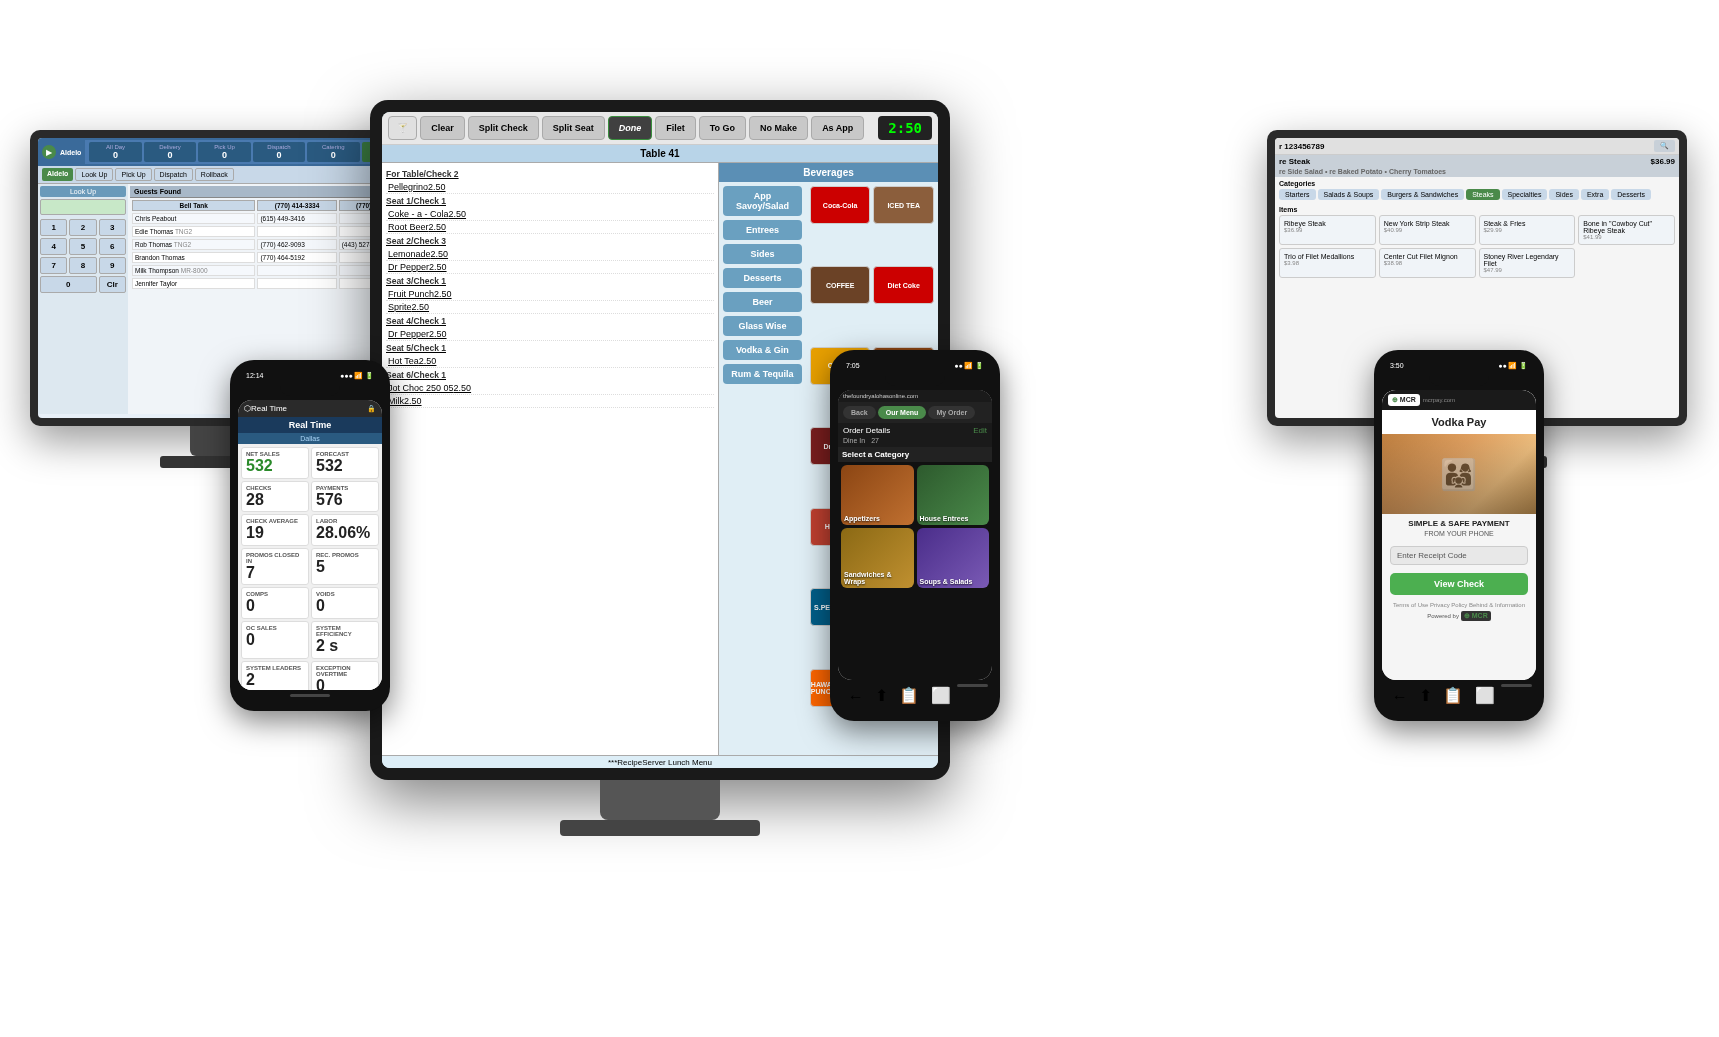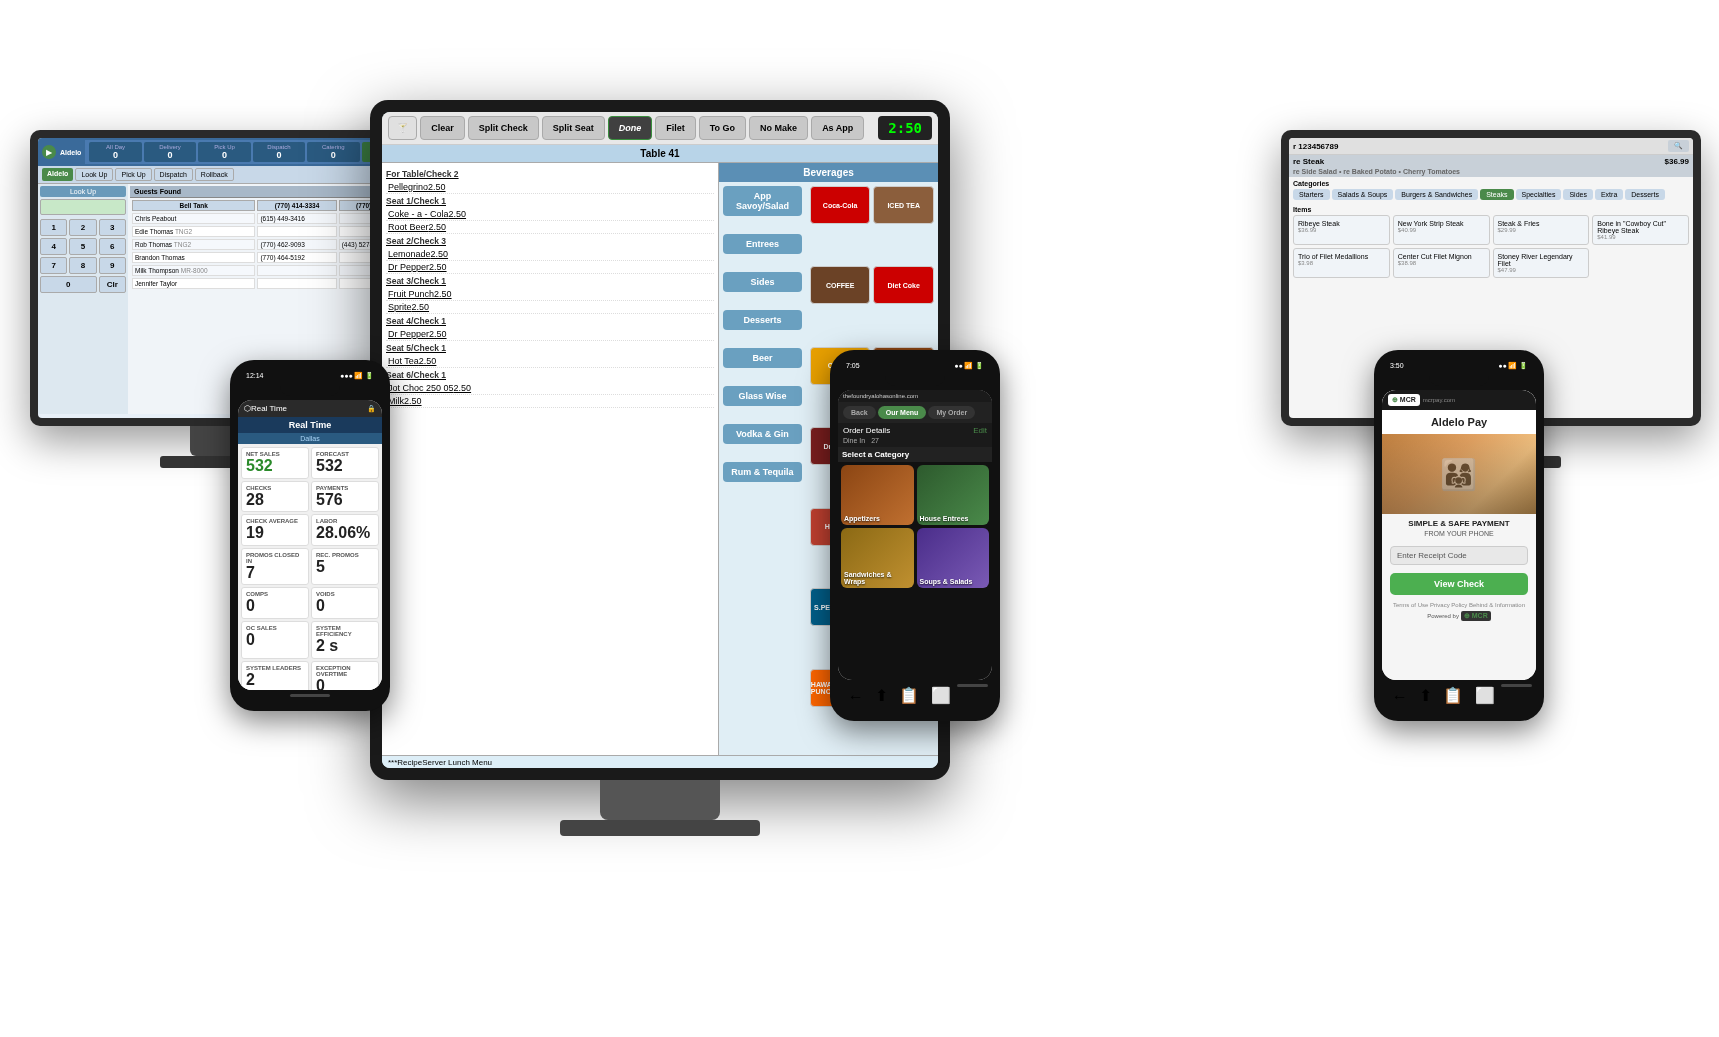--- a/index.html
+++ b/index.html
@@ -142,21 +142,21 @@
       background: #5b8fb5;
       color: white;
       text-align: center;
       padding: 4px;
       font-size: 10px;
       font-weight: bold;
     }
     .bev-categories {
       display: flex;
       flex-direction: column;
-      gap: 18px;
+      gap: 4px;
       padding: 4px;
     }
     .bev-cat-btn {
       background: #6aa0c0;
       color: white;
       text-align: center;
       padding: 5px;
       border-radius: 4px;
       font-size: 9px;
       font-weight: bold;
@@ -292,21 +292,21 @@
     .left-table td {
       padding: 1px 2px;
       border: 1px solid #ddd;
       background: white;
     }
     .left-table tr:nth-child(odd) td { background: #f5f8fc; }
 
     
     .right-monitor {
       position: absolute;
-      right: 18px;
+      right: 32px;
       top: 130px;
       width: 420px;
       z-index: 5;
     }
     .right-monitor .monitor-frame {
       background: #2a2a2a;
       border-radius: 10px;
       padding: 8px;
       box-shadow: 0 15px 40px rgba(0,0,0,0.4);
     }
@@ -948,21 +948,21 @@
                 <div class="drink-item sprite">Sprite</div>
                 <div class="drink-item pellegrino">S.PELLEGRINO</div>
                 <div class="drink-item mtn-dew">MTN DEW</div>
                 <div class="drink-item hawaiian">HAWAIIAN PUNCH</div>
                 <div class="drink-item tbc">TBC</div>
               </div>
             </div>
           </div>
         </div>
 
-        <div style="background:#ddeef7;padding:2px 6px;font-size:8px;border-top:1px solid #aaa;display:flex;justify-content:flex-start;">
+        <div style="background:#ddeef7;padding:2px 6px;font-size:8px;border-top:1px solid #aaa;display:flex;justify-content:center;">
           <span>***Recipe</span>
           <span>Server Lunch Menu</span>
         </div>
 
       </div>
     </div>
     <div class="stand"></div>
     <div class="stand-base"></div>
   </div>
 
@@ -1039,21 +1039,21 @@
       <div class="phone-notch"></div>
       <div class="phone-screen">
         <div class="mobile-pay-screen">
           <div class="mobile-pay-header">
             <div class="mobile-pay-logo">
               <span style="color:#4a8a4a;font-weight:bold;">⊕</span>
               <span>MCR</span>
             </div>
             <span class="mobile-pay-url">mcrpay.com</span>
           </div>
-          <div class="mobile-pay-title">Aldelo Pay</div>
+          <div class="mobile-pay-title">Vodka Pay</div>
           <div class="mobile-pay-image">
 
             <div style="width:100%;height:100%;background:linear-gradient(135deg, #c08040 0%, #e0a060 40%, #f0c080 70%, #c09050 100%);display:flex;align-items:center;justify-content:center;">
               <div style="font-size:30px;opacity:0.5;">👨‍👩‍👧</div>
             </div>
             <div class="mobile-pay-image-overlay"></div>
           </div>
           <div class="mobile-pay-safe">SIMPLE &amp; SAFE PAYMENT</div>
           <div class="mobile-pay-safe-sub">FROM YOUR PHONE</div>
           <div class="mobile-pay-input-row">

